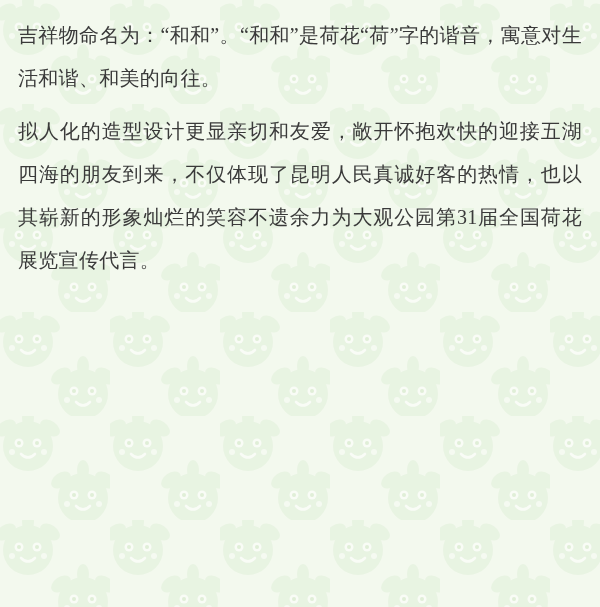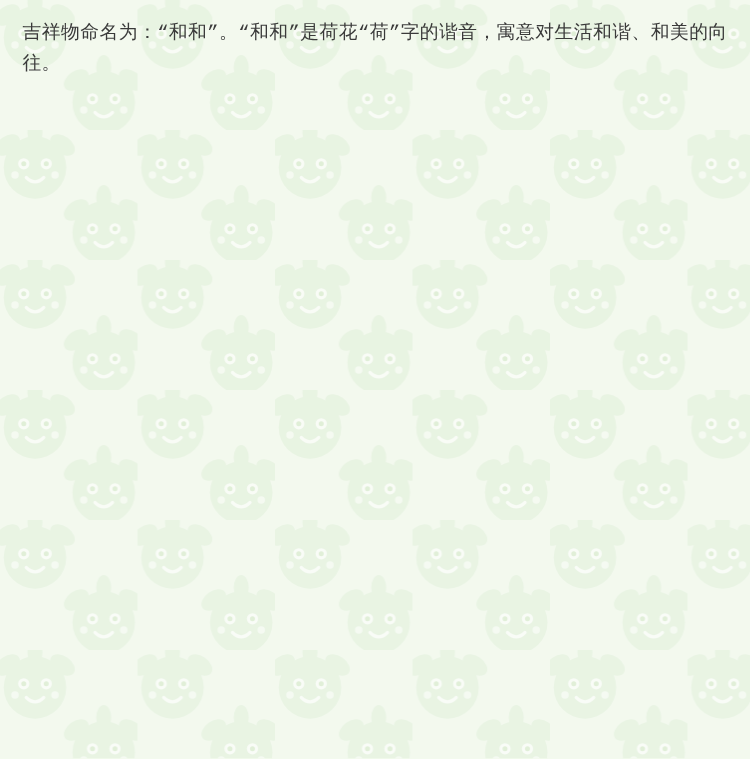--- a/index.html
+++ b/index.html
@@ -32,26 +32,26 @@
   #content {
     position: relative;
     z-index: 2;
     padding: 14px 18px 0 18px;
     box-sizing: border-box;
     width: 600px;
   }
   .para {
     margin: 0 0 6px 0;
     color: #3a3a3a;
-    font-size: 15px;
-    line-height: 25px;
+    font-size: 20px;
+    line-height: 43px;
     letter-spacing: 0.3px;
     text-align: justify;
     text-justify: inter-ideograph;
-    font-family: Liberation Mono, monospace;
+    font-family: Liberation Serif, serif;
   }
   .para.p1 { margin-bottom: 10px; }
   .para.p2 { margin-bottom: 10px; }
   .para.p3 { margin-bottom: 0; }
 </style>
 </head>
 <body>
 
 <div id="page">
 
@@ -80,15 +80,16 @@
         <use href="#mascot" x="28" y="30"></use>
         <use href="#mascot" x="83" y="82"></use>
       </pattern>
     </defs>
     <rect x="0" y="0" width="600" height="607" fill="#f3f9ee"></rect>
     <rect x="0" y="0" width="600" height="607" fill="url(#mascotPattern)"></rect>
   </svg>
 
   <div id="content">
     <p class="para p1">吉祥物命名为：“和和”。“和和”是荷花“荷”字的谐音，寓意对生活和谐、和美的向往。</p>
+    <p class="para p3">拟人化的造型设计更显亲切和友爱，敞开怀抱欢快的迎接五湖四海的朋友到来，不仅体现了昆明人民真诚好客的热情，也以其崭新的形象灿烂的笑容不遗余力为大观公园第31届全国荷花展览宣传代言。</p>
   </div>
 
 </div>
 
 </body></html>

